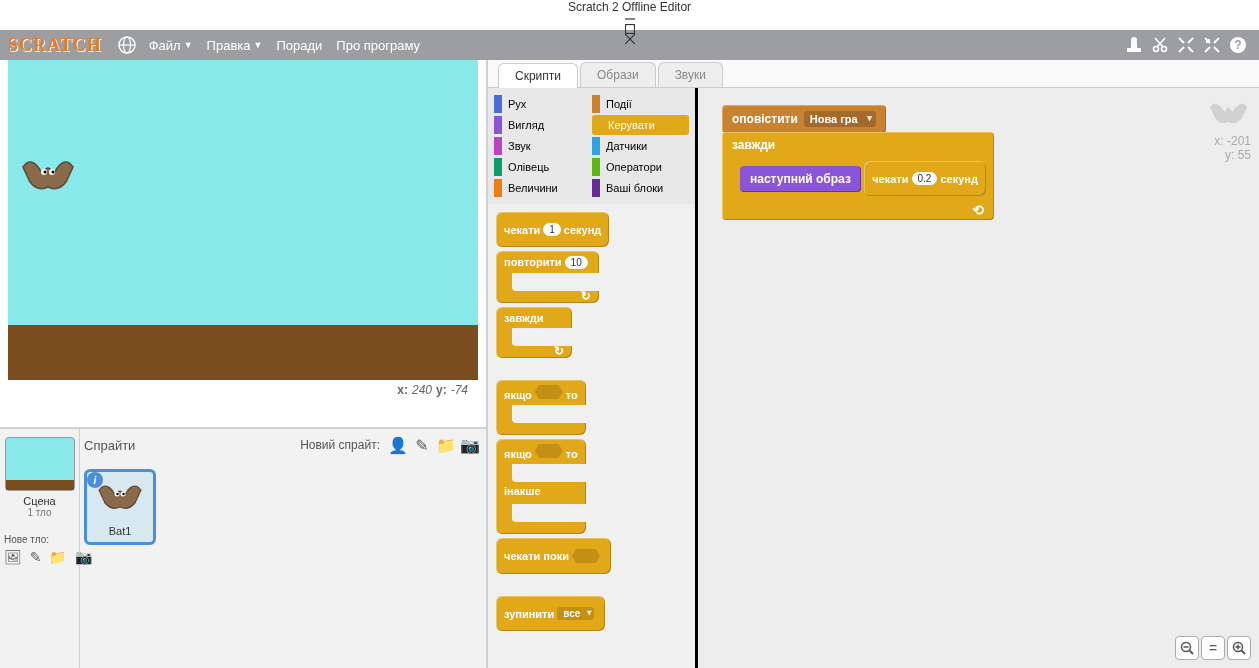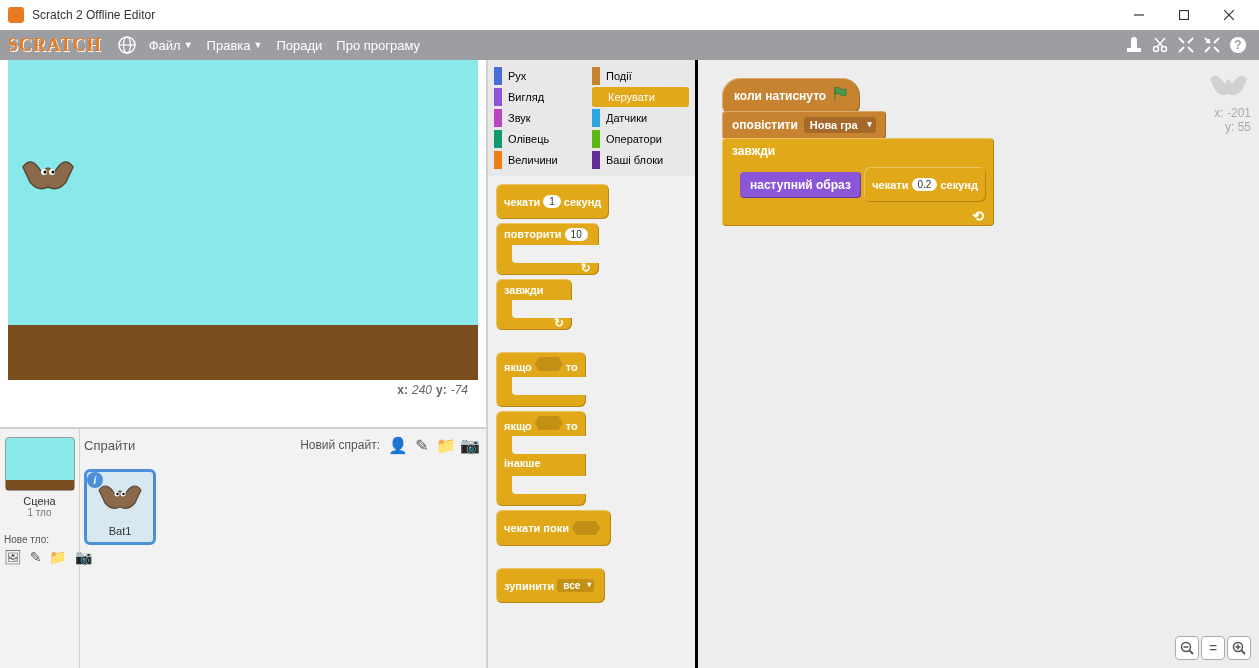--- a/index.html
+++ b/index.html
@@ -1,18 +1,18 @@
 <!DOCTYPE html>
 <html><head>
 <meta charset="utf-8">
 <style>
 * { margin: 0; padding: 0; box-sizing: border-box; font-family: Arial, sans-serif; }
 body { width: 1259px; height: 668px; background: #f0f0f0; overflow: hidden; }
 
-.titlebar { height: 30px; background: #fff; display: flex; align-items: center; padding: 0 8px; color: #333; font-size: 12px; }
+.titlebar { height: 30px; background: #fff; display: flex; align-items: center; padding: 0 8px; color: #333; font-size: 12px; flex-direction: column; }
 .titlebar-icon { width: 16px; height: 16px; margin-right: 8px; background: #e87a24; border-radius: 3px; }
 .titlebar-spacer { flex: 1; }
 .titlebar-btn { width: 45px; height: 30px; display: flex; align-items: center; justify-content: center; color: #333; font-size: 12px; }
 
 .menubar { height: 30px; background: #9c9ea2; display: flex; align-items: center; padding: 0 8px; color: #fff; font-size: 13px; }
 .logo { font-family: 'Comic Sans MS', cursive; font-weight: bold; font-size: 18px; color: #e87a24; text-shadow: 1px 1px 0 #fff; margin-right: 15px; letter-spacing: 1px; }
 .globe-icon { width: 20px; height: 20px; margin-right: 12px; }
 .menu-item { margin-right: 14px; display: flex; align-items: center; cursor: pointer; }
 .menu-item .caret { font-size: 9px; margin-left: 3px; }
 .menubar-spacer { flex: 1; }
@@ -241,20 +241,25 @@
                 <circle cx="28.5" cy="16" r="1.2" fill="#000"></circle>
               </svg>
           </div>
           <div class="sprite-name">Bat1</div>
         </div>
       </div>
     </div>
   </div>
 
   <div class="right-panel">
+    <div class="tabs-row">
+      <div class="tab active">Скрипти</div>
+      <div class="tab">Образи</div>
+      <div class="tab">Звуки</div>
+    </div>
     <div class="scripts-content">
       <div class="palette-col">
         <div class="categories">
           <div class="cat-item">
               <span class="cat-color" style="background:#4a6cd4"></span>
               <span class="cat-label">Рух</span>
             </div>
           <div class="cat-item">
               <span class="cat-color" style="background:#c88330"></span>
               <span class="cat-label">Події</span>
@@ -340,28 +345,20 @@
           <div class="bat-mini">
             <svg viewBox="0 0 45 38">
                 <path d="M4 11 Q9 4 15 11 L19 16 Q22 7 26 16 L30 11 Q36 4 41 11 L36 22 Q30 30 22 26 Q15 30 9 22 Z" fill="#c0c0c0"></path>
               </svg>
           </div>
           <div><span>x:</span> <span>-201</span></div>
           <div><span>y:</span> <span>55</span></div>
         </div>
 
         <div class="script-stack">
-          <div class="hat-block">
-            <span>коли натиснуто</span>
-            <span class="flag">
-              <svg viewBox="0 0 16 16" width="16" height="16">
-                  <path d="M3 1 L3 15 M3 2 Q7 0 9 3 Q11 5 14 3 L14 9 Q11 11 9 9 Q7 6 3 8 Z" fill="#4b974b" stroke="#3a7a3a"></path>
-                </svg>
-            </span>
-          </div>
           <div class="stack-block">
             <span>оповістити</span>
             <span class="brown-drop">Нова гра</span>
           </div>
           <div class="c-wrap">
             <div class="c-head"><span>завжди</span></div>
             <div class="c-body">
               <div class="purple-block">наступний образ</div>
               <div class="block" style="margin-top:-1px">
                 <span>чекати</span>

